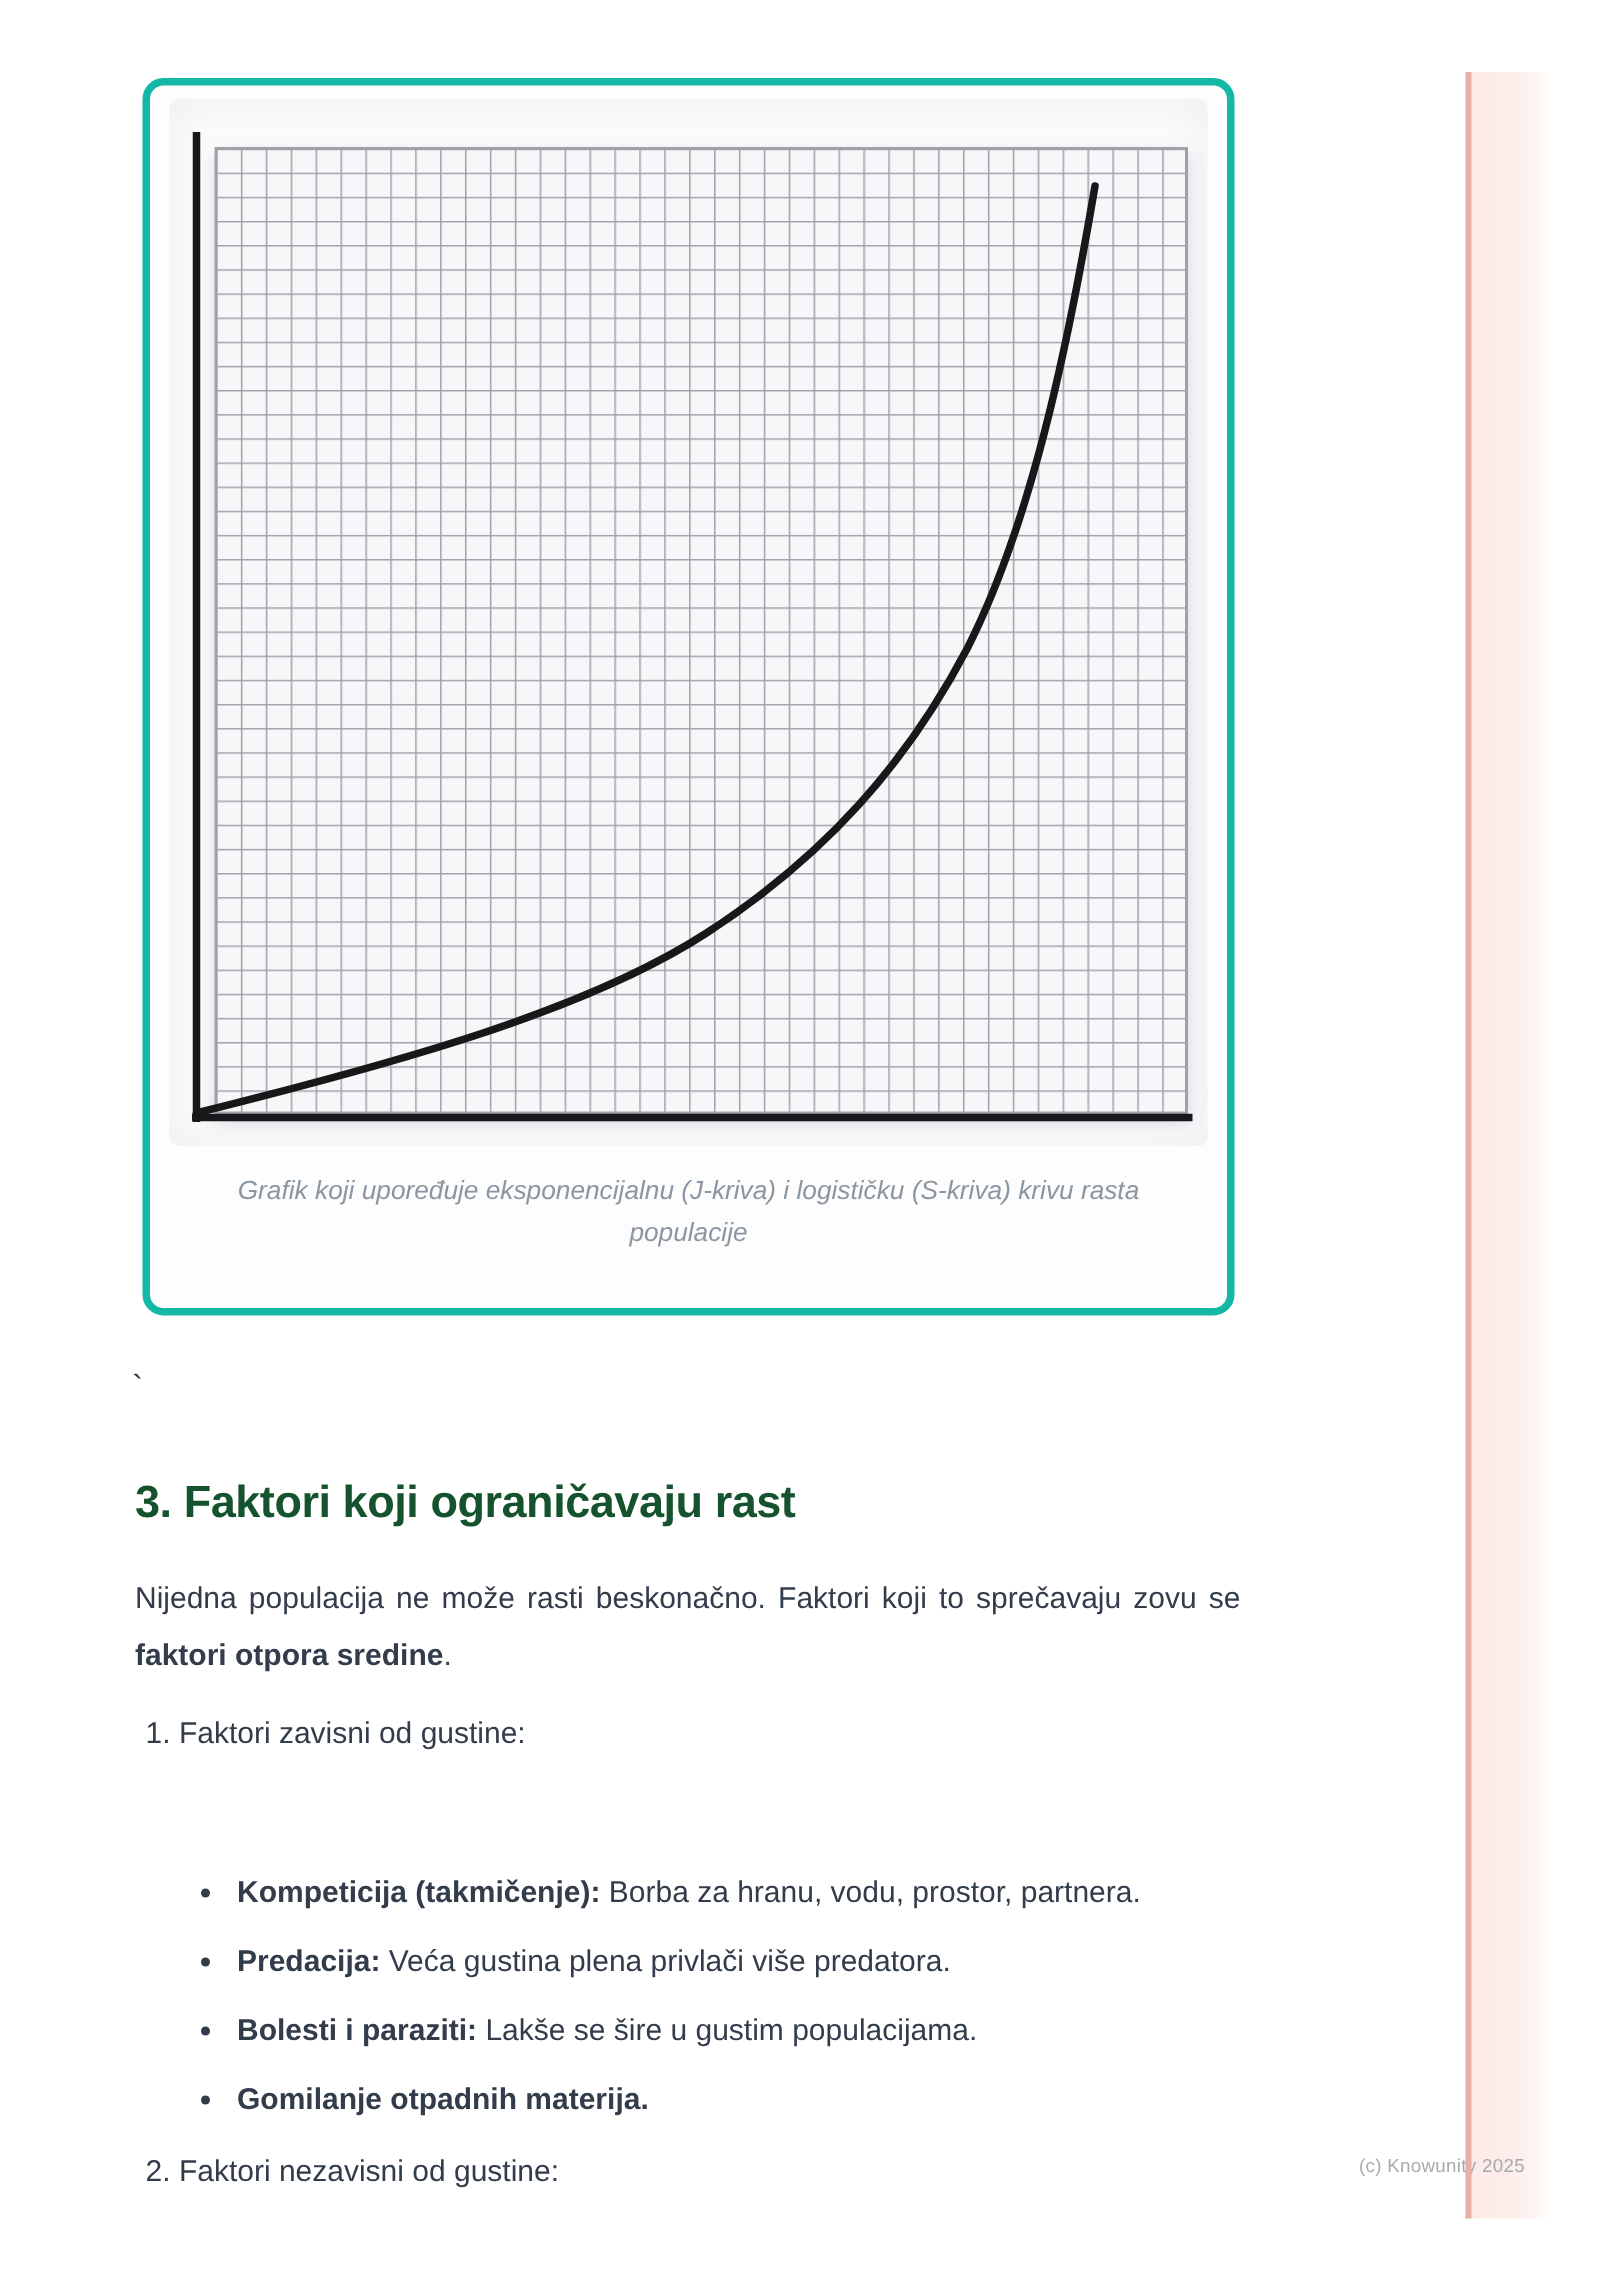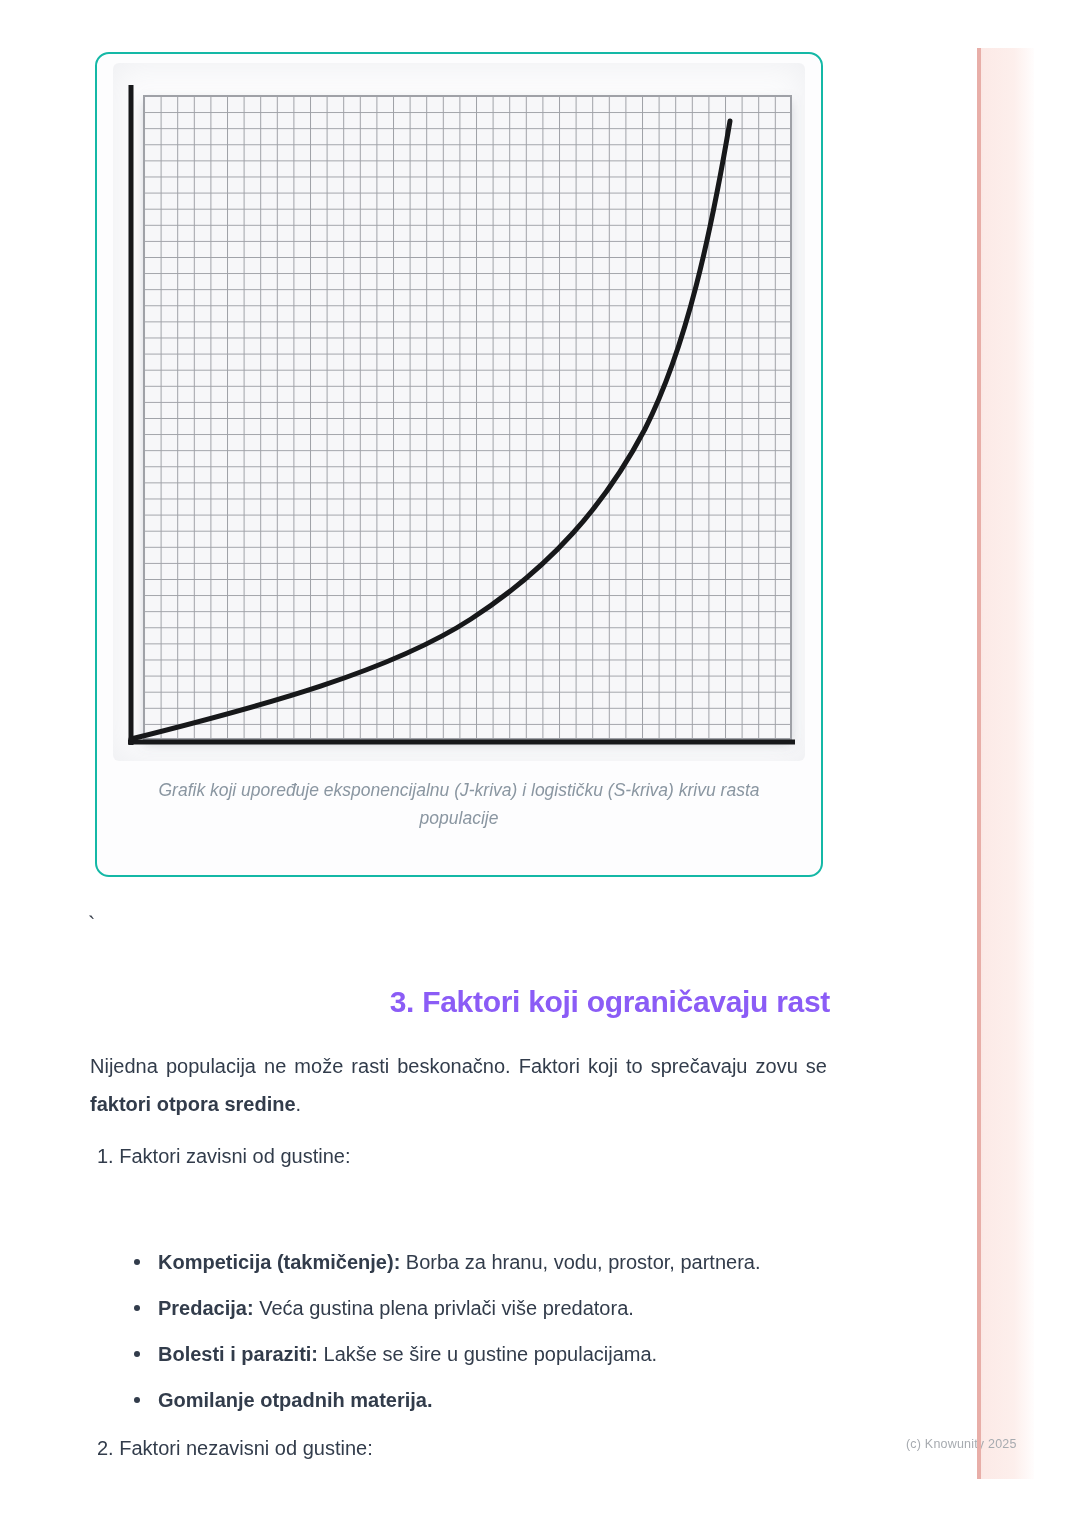--- a/index.html
+++ b/index.html
@@ -16,38 +16,38 @@
     background:linear-gradient(to right,#fbe4e1 0%,#fceae7 12%,#fdefec 65%,#fffdfd 100%);
   }
   .stripe-edge{
     position:absolute;left:977px;top:48px;width:4px;height:1431px;z-index:3;
     background:#e8aea8;
   }
 
   
   .figure-card{
     position:absolute;left:95px;top:52px;width:728px;height:825px;margin:0;
-    background:#fdfdfe;border:2px solid #14b8a6;border-radius:14px;box-sizing:border-box;
+    background:#fdfdfe;border:5px solid #14b8a6;border-radius:14px;box-sizing:border-box;
   }
   .photo{
     width:692px;height:698px;margin:9px auto 0;border-radius:6px;
     background:#fcfcfd;
     box-shadow:inset 0 0 34px rgba(150,155,170,.14);
     display:block;
   }
   .figure-caption{
     display:block;width:640px;margin:15px auto 0;text-align:center;
     font-style:italic;font-size:17.5px;line-height:28px;color:#8a96a1;
   }
 
   .stray{position:absolute;left:88px;top:912px;font-size:22px;color:#3a414d;}
 
   .section-heading{
     position:absolute;left:90px;top:984px;margin:0;width:740px;
-    font-size:30px;line-height:36px;font-weight:700;color:#8b5cf6;letter-spacing:-.3px;text-align:right;
+    font-size:30px;line-height:36px;font-weight:700;color:#14532d;letter-spacing:-.3px;
   }
 
   .lead{
     position:absolute;left:90px;top:1047px;width:737px;margin:0;
     font-size:20px;line-height:38px;
   }
   .lead .line{display:block;}
   .lead .j{text-align:justify;text-align-last:justify;}
   .lead strong{font-weight:700;margin-top:28px;}
 
@@ -127,21 +127,21 @@
     <span class="btxt"><strong>Kompeticija (takmičenje):</strong><span> Borba za hranu, vodu, prostor, partnera.</span></span>
   </div>
 
   <div class="bullet bu3">
     <span class="dot"></span>
     <span class="btxt"><strong>Predacija:</strong><span> Veća gustina plena privlači više predatora.</span></span>
   </div>
 
   <div class="bullet bu4">
     <span class="dot"></span>
-    <span class="btxt"><strong>Bolesti i paraziti:</strong><span> Lakše se šire u gustine populacijama.</span></span>
+    <span class="btxt"><strong>Bolesti i paraziti:</strong><span> Lakše se šire u gustim populacijama.</span></span>
   </div>
 
   <div class="bullet bu5">
     <span class="dot"></span>
     <span class="btxt"><strong>Gomilanje otpadnih materija.</strong><span></span></span>
   </div>
 
   <p class="list-title lt2">
     <span class="num">2.</span>
     <strong>Faktori nezavisni od gustine:</strong>

